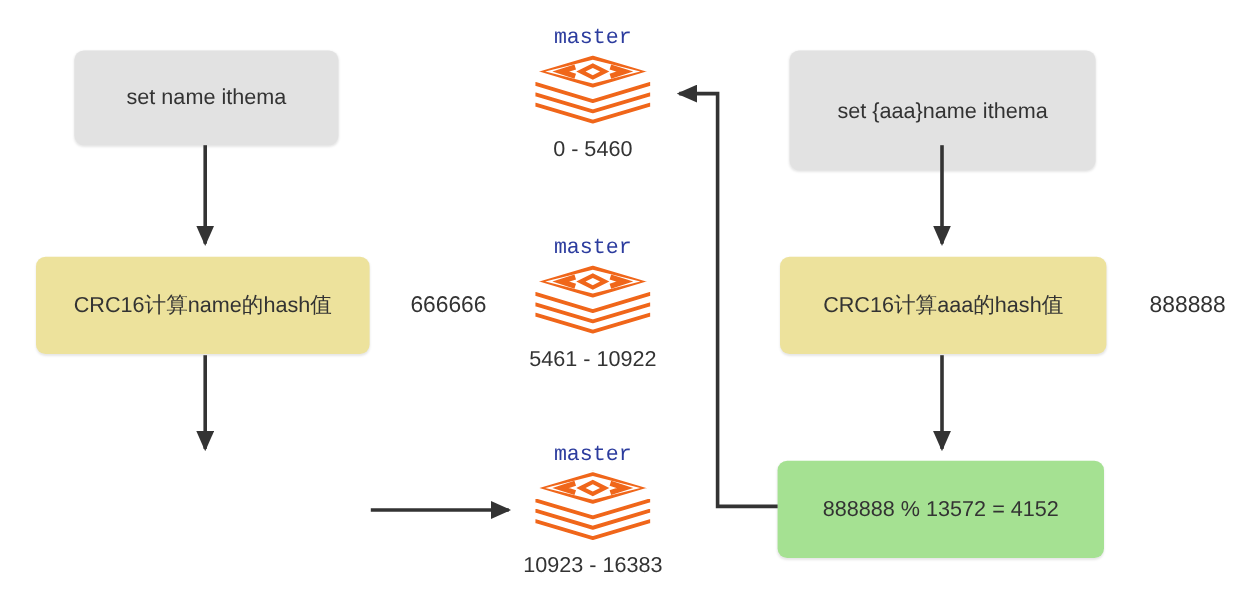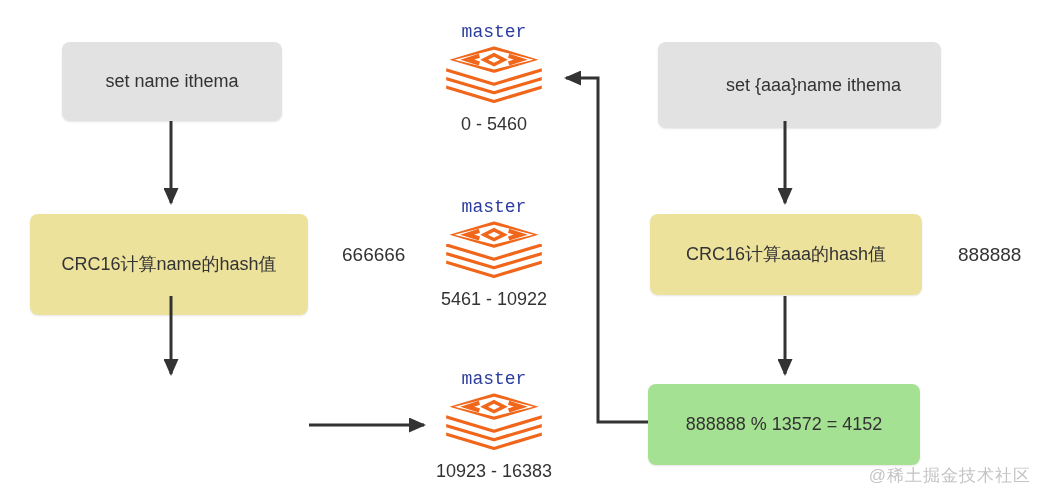--- a/index.html
+++ b/index.html
@@ -12,23 +12,23 @@
     position:absolute; display:flex; align-items:center; justify-content:center;
     border-radius:8px; font-size:18px; color:#333;
     box-shadow:0 1px 2px rgba(0,0,0,0.10);
     text-align:center; line-height:1.25;
   }
   .box-gray   { background:var(--box-gray); }
   .box-yellow { background:var(--box-yellow); }
   .box-green  { background:var(--box-green); }
 
   #left-cmd   { left:62px;  top:42px;  width:220px; height:79px; }
-  #left-hash  { left:30px;  top:214px; width:278px; height:101px; }
+  #left-hash  { left:30px;  top:214px; width:278px; height:81px; }
   #left-mod   { left:30px;  top:384px; width:278px; height:81px; }
-  #right-cmd  { left:658px; top:42px;  width:255px; height:86px;padding-left:28px; }
+  #right-cmd  { left:658px; top:42px;  width:255px; height:100px; }
   #right-hash { left:650px; top:214px; width:272px; height:81px; }
   #right-mod  { left:648px; top:384px; width:272px; height:81px; }
 
   .side-value {
     position:absolute; display:flex; align-items:center;
     height:81px; top:214px; font-size:19px; color:#333;
   }
   #left-hash-value  { left:330px;margin-left:12px; }
   #right-hash-value { left:958px; }
 
@@ -142,14 +142,13 @@
       </marker>
     </defs>
     <path class="arrow" d="M171,121 V203" marker-end="url(#ah)"></path>
     <path class="arrow" d="M171,296 V374" marker-end="url(#ah)"></path>
     <path class="arrow" d="M309,425 H424" marker-end="url(#ah)"></path>
     <path class="arrow" d="M785,121 V203" marker-end="url(#ah)"></path>
     <path class="arrow" d="M785,296 V374" marker-end="url(#ah)"></path>
     <path class="arrow" d="M648,422 H598 V78 H566" marker-end="url(#ah)"></path>
   </svg>
 
-  <div id="watermark">@稀土掘金技术社区</div>
 </div>
 
 </body></html>

